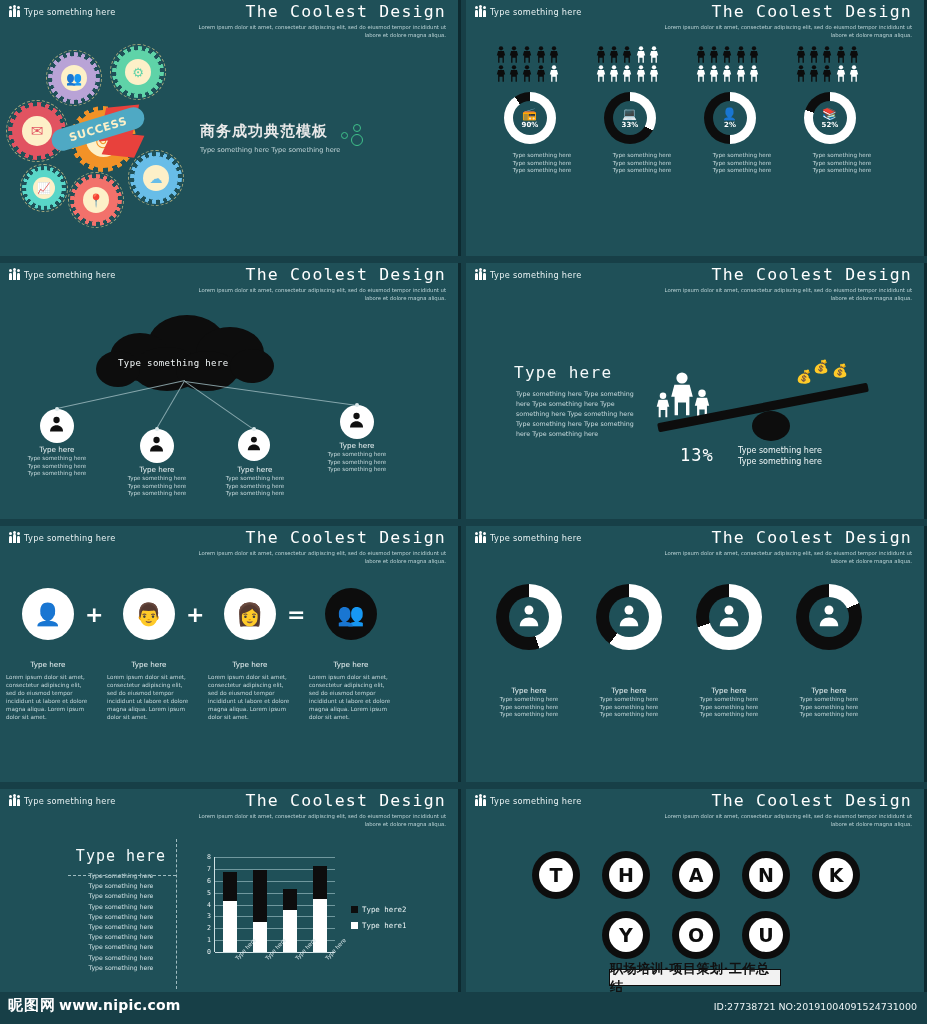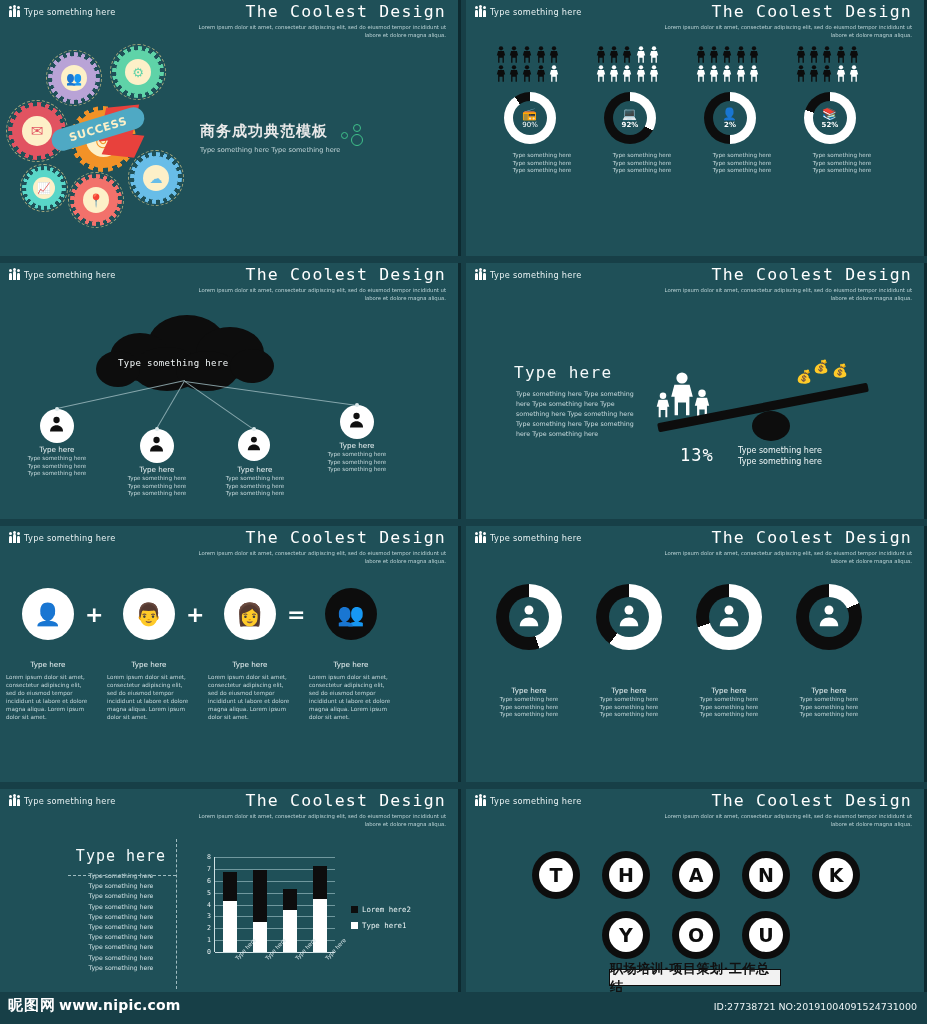--- a/index.html
+++ b/index.html
@@ -289,21 +289,21 @@
     <circle cx="6" cy="3" r="2.8" fill="currentColor"></circle>
     <path d="M2.2 6.4h7.6l1.6 6h-1.7v9.2H8.0v-6.4H4.0v6.4H2.3V12.4H0.6z" fill="currentColor"></path>
               </svg></span>
           </div>
         </div>
         <div style="position:absolute;left:38px;top:92px;">
       <div class="donut" style="width:52px;height:52px;background:conic-gradient(#ffffff 0deg 324deg, #0d0d0d 324deg 360deg);">
       <div class="hole" style="left:9px;top:9px;width:34px;height:34px;background:#1f5058;">
         <div style="position:absolute;inset:0;display:flex;align-items:center;justify-content:center;flex-direction:column;">
           <div style="font-size:12px;color:#fff;line-height:1;">📻</div>
-          <div style="color:#fff;font-size:7px;font-weight:normal;margin-top:1px;text-align:right;">90%</div>
+          <div style="color:#fff;font-size:7px;font-weight:bold;margin-top:1px;text-align:right;">90%</div>
         </div>
       </div>
           </div>
     </div>
         <div class="cap-s" style="position:absolute;left:16px;top:152px;width:120px;">
           <div>Type something here</div>
           <div>Type something here</div>
           <div>Type something here</div>
         </div>
         <div class="pgroup" style="left:130px;top:46px;">
@@ -360,21 +360,21 @@
     <circle cx="6" cy="3" r="2.8" fill="currentColor"></circle>
     <path d="M2.2 6.4h7.6l1.6 6h-1.7v9.2H8.0v-6.4H4.0v6.4H2.3V12.4H0.6z" fill="currentColor"></path>
               </svg></span>
           </div>
         </div>
         <div style="position:absolute;left:138px;top:92px;">
       <div class="donut" style="width:52px;height:52px;background:conic-gradient(#ffffff 0deg 118.8deg, #0d0d0d 118.8deg 360deg);">
       <div class="hole" style="left:9px;top:9px;width:34px;height:34px;background:#1f5058;">
         <div style="position:absolute;inset:0;display:flex;align-items:center;justify-content:center;flex-direction:column;">
           <div style="font-size:12px;color:#fff;line-height:1;">💻</div>
-          <div style="color:#fff;font-size:7px;font-weight:bold;margin-top:1px;">92%</div>
+          <div style="color:#fff;font-size:7px;font-weight:bold;margin-top:1px;">33%</div>
         </div>
       </div>
           </div>
     </div>
         <div class="cap-s" style="position:absolute;left:116px;top:152px;width:120px;">
           <div>Type something here</div>
           <div>Type something here</div>
           <div>Type something here</div>
         </div>
         <div class="pgroup" style="left:230px;top:46px;">
@@ -877,21 +877,21 @@
           <div class="bar bar-b" style="left:313px;top:76.90625px;width:14px;height:32.65625px;"></div>
           <div class="xlab" style="left:234px;top:168px;">Type here</div>
           <div class="xlab" style="left:264px;top:168px;">Type here</div>
           <div class="xlab" style="left:294px;top:168px;">Type here</div>
           <div class="xlab" style="left:324px;top:168px;">Type here</div>
       <div style="position:absolute;left:214px;top:68px;width:1px;height:95px;background:#cfe0e3;"></div>
       <div style="position:absolute;left:215px;top:163px;width:120px;height:1px;background:#cfe0e3;"></div>
       <div style="position:absolute;left:351px;top:116px;">
             <div class="lg-row">
        <span class="lg-sw" style="background:#0d0d0d;"></span>
-       <span class="lg-tx">Lorem here2</span>
+       <span class="lg-tx">Type here2</span>
             </div>
             <div class="lg-row">
        <span class="lg-sw" style="background:#ffffff;"></span>
        <span class="lg-tx">Type here1</span>
             </div>
           </div>
     </div>
   </div>
       <div class="slide">
         <div class="s-head">

